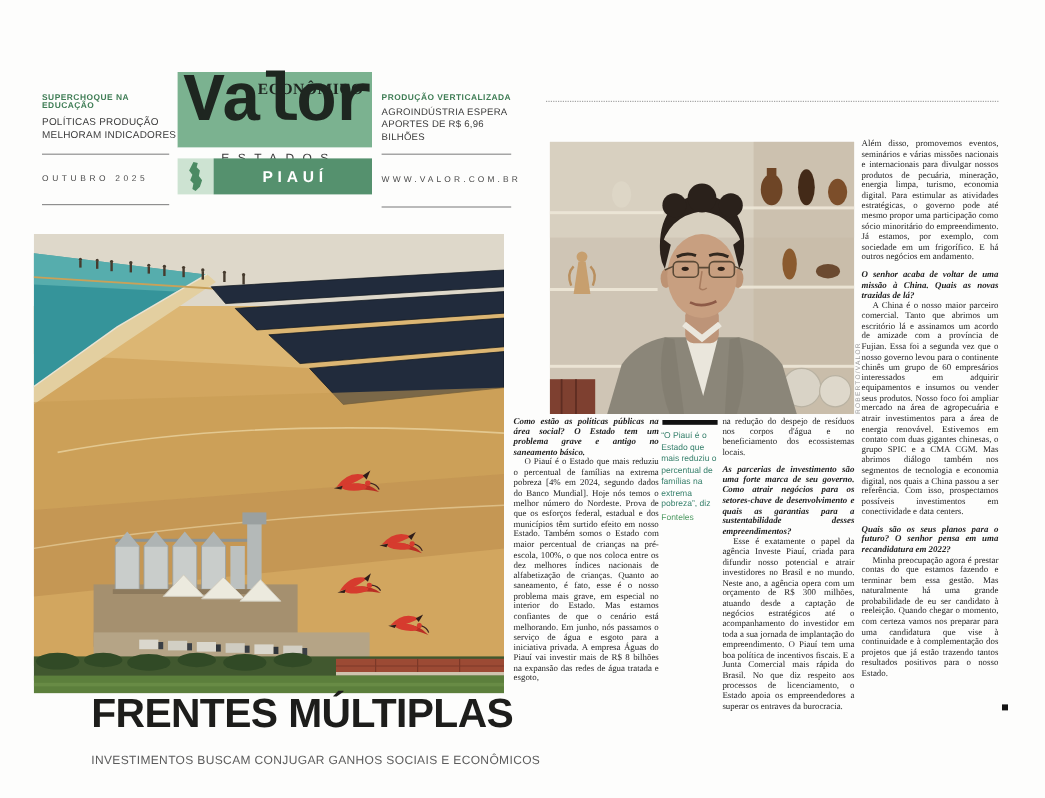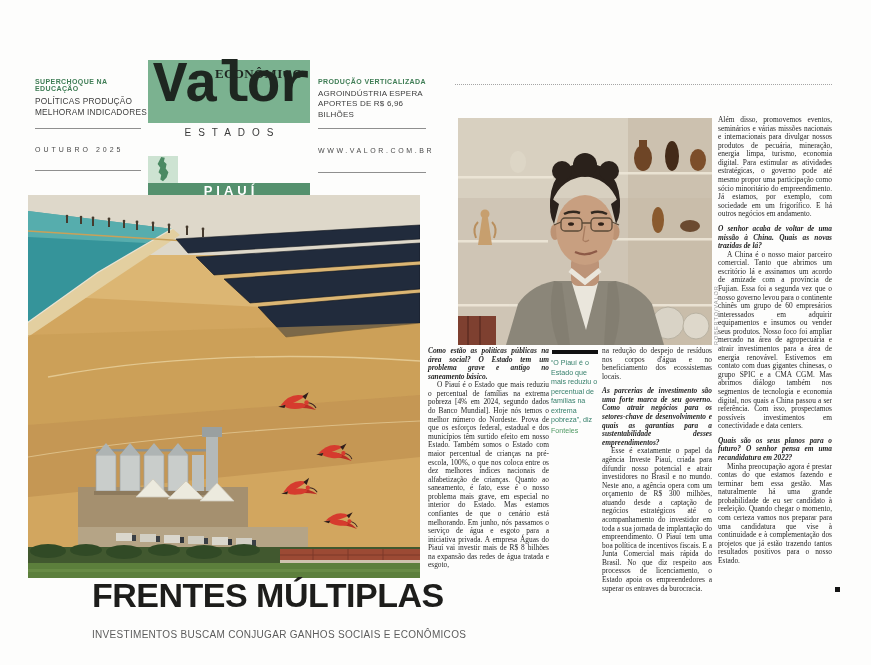--- a/index.html
+++ b/index.html
@@ -12,21 +12,21 @@
   .rule{border-top:1px solid #8f8f8f;height:0;}
   .issue-date{font-size:7px;letter-spacing:3px;color:#4a4a4a;}
   .logo-box{left:148px;top:60px;width:162px;height:63px;background:#7bb290;}
   .logo-word{position:absolute;left:5px;top:-6px;font-family:Liberation Mono, monospace;
              font-weight:bold;font-size:57px;letter-spacing:-3px;color:#1e2620;}
   .logo-suffix{position:absolute;right:7px;top:6px;font-family:"Liberation Serif",serif;
                font-weight:bold;font-size:13px;letter-spacing:.4px;color:#1e2620;}
   .edition-band{left:148px;top:123px;width:162px;height:19px;background:#fdfdfc;
                 display:flex;align-items:center;justify-content:center;
                 font-size:10px;letter-spacing:7px;color:#3a3a3a;text-indent:7px;}
-  .state-band{left:148px;top:156px;width:162px;height:30px;display:flex;flex-direction:column;}
+  .state-band{left:148px;top:132px;width:162px;height:30px;display:flex;}
   .map-square{width:30px;height:30px;background:#cde3d2;display:flex;align-items:center;justify-content:center;}
   .state-name{flex:1;background:#55916e;color:#ffffff;font-weight:bold;font-size:13px;
               letter-spacing:4px;display:flex;align-items:center;justify-content:center;text-indent:4px;}
   .website{font-size:7px;letter-spacing:2.6px;color:#4a4a4a;}
   .dotted-rule{left:455px;top:84px;width:377px;border-top:1px dotted #a5a5a5;height:0;}
   
   .headline-title{font-size:34px;font-weight:bold;letter-spacing:-.5px;color:#1d1d1b;line-height:1;}
   .headline-sub{font-size:10px;color:#5c5c5c;letter-spacing:.3px;margin-top:17px;}
   
   .bodytext{font-family:"Liberation Serif",serif;font-size:7.4px;line-height:1.16;
@@ -300,21 +300,21 @@
         <ellipse cx="113" cy="106" rx="3" ry="1.8" fill="#2e2118"></ellipse>
         <ellipse cx="143" cy="106" rx="3" ry="1.8" fill="#2e2118"></ellipse>
         <path d="M127 108 L125 122 Q127 125 131 122" stroke="#a87c5f" stroke-width="1.3" fill="none"></path>
         <path d="M117 134 Q127 139 139 133" stroke="#8d5a47" stroke-width="2.2" fill="none"></path>
         <path d="M112,152 L127,164 L142,152" stroke="#eae6dc" stroke-width="5" fill="none"></path>
       </g>
     </svg>
   </div>
   <div class="abs credit-vert">ROBERTO/VALOR</div>
 
-  <div class="abs" style="left:92px;top:578px;width:420px;">
+  <div class="abs" style="left:76px;top:578px;width:420px;">
     <div class="headline-title">FRENTES MÚLTIPLAS</div>
     <div class="headline-sub">INVESTIMENTOS BUSCAM CONJUGAR GANHOS SOCIAIS E ECONÔMICOS</div>
   </div>
 
   <div class="abs bodytext" style="left:428px;top:347px;width:121px;">
     <p class="q">Como estão as políticas públicas na área social? O Estado tem um problema grave e antigo no saneamento básico.</p>
     <p class="a">O Piauí é o Estado que mais reduziu o percentual de famílias na extrema pobreza [4% em 2024, segundo dados do Banco Mundial]. Hoje nós temos o melhor número do Nordeste. Prova de que os esforços federal, estadual e dos municípios têm surtido efeito em nosso Estado. Também somos o Estado com maior percentual de crianças na pré-escola, 100%, o que nos coloca entre os dez melhores índices nacionais de alfabetização de crianças. Quanto ao saneamento, é fato, esse é o nosso problema mais grave, em especial no interior do Estado. Mas estamos confiantes de que o cenário está melhorando. Em junho, nós passamos o serviço de água e esgoto para a iniciativa privada. A empresa Águas do Piauí vai investir mais de R$ 8 bilhões na expansão das redes de água tratada e esgoto,</p>
   </div>
 
   <div class="abs quote-box">

